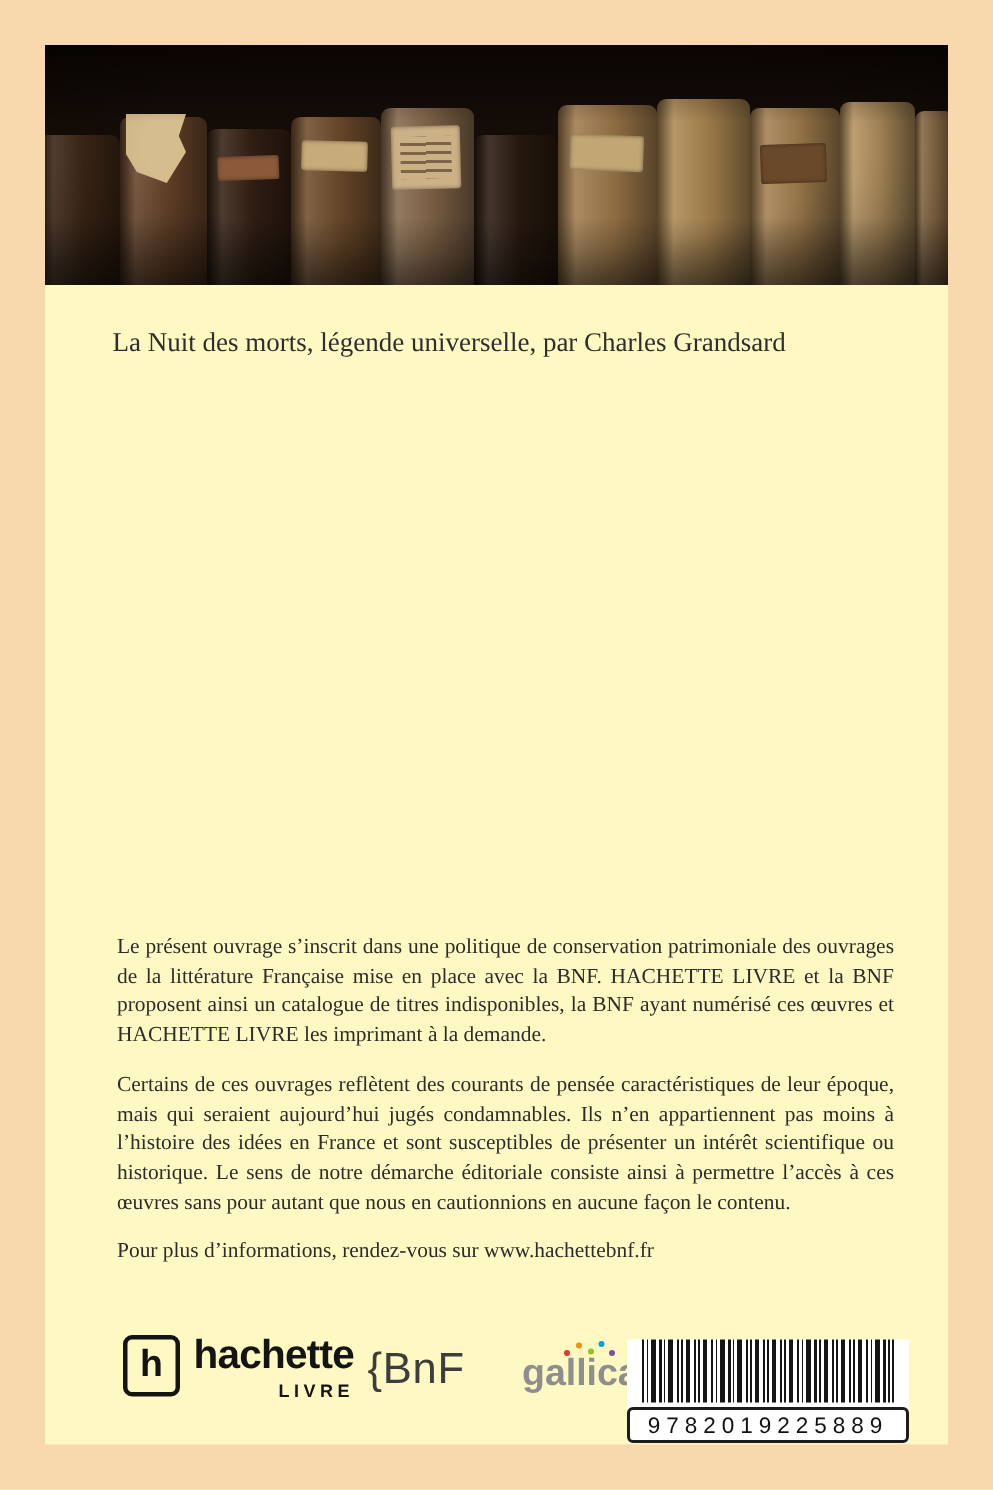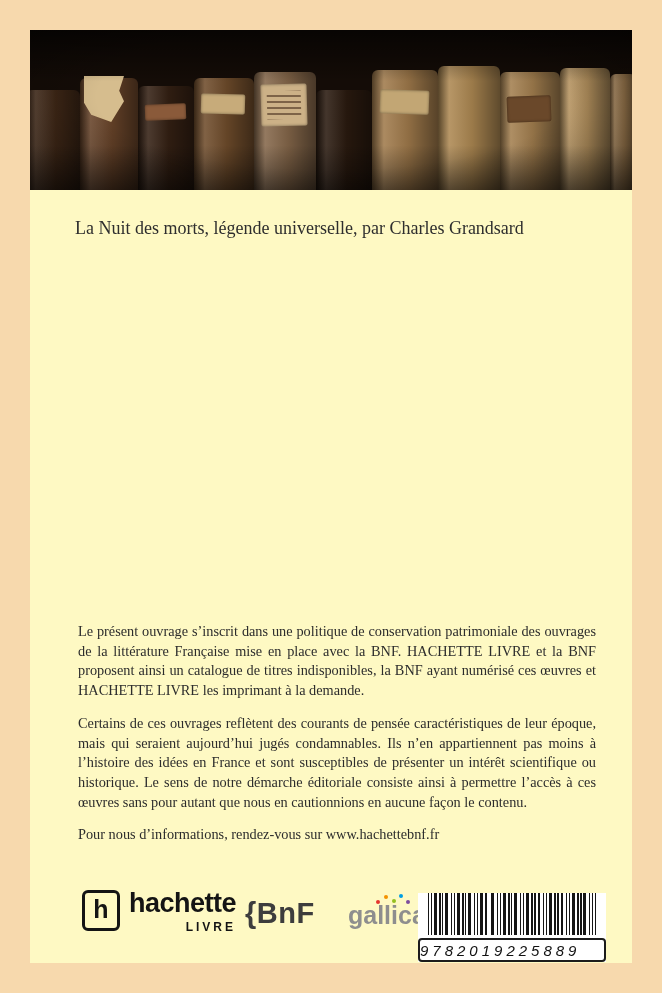--- a/index.html
+++ b/index.html
@@ -93,21 +93,21 @@
     width:32px;height:32px;border:3px solid #141414;border-radius:6px;
     display:flex;align-items:center;justify-content:center;
     font-weight:bold;font-size:25px;color:#141414;line-height:1;
     padding-bottom:3px;box-sizing:content-box;
   }
   .h-text{display:flex;flex-direction:column;align-items:flex-end;}
   .h-name{font-weight:bold;font-size:27px;line-height:1;color:#141414;letter-spacing:-0.5px;}
   .h-sub{font-weight:bold;font-size:12px;letter-spacing:3px;margin-top:3px;color:#141414;}
 
   .bnf{position:absolute;left:215px;top:12px;
-    font-weight:700;font-size:29px;color:#3d3d3d;letter-spacing:0.5px;}
+    font-weight:400;font-size:29px;color:#3d3d3d;letter-spacing:0.5px;}
 
   .gallica{position:absolute;left:318px;top:18px;display:flex;align-items:flex-start;}
   .g-name{font-weight:bold;font-size:25px;line-height:1;color:#8e8e8e;position:relative;}
   .g-dots{position:absolute;left:28px;top:-9px;width:40px;height:12px;}
   .g-dots span{position:absolute;width:4px;height:4px;border-radius:50%;}
   .g-dots span:nth-child(1){left:0;top:6px;}
   .g-dots span:nth-child(2){left:8px;top:1px;}
   .g-dots span:nth-child(3){left:16px;top:5px;}
   .g-dots span:nth-child(4){left:23px;top:0;}
   .g-dots span:nth-child(5){left:30px;top:6px;}
@@ -119,22 +119,22 @@
   .barcode{position:absolute;left:388px;top:8px;width:188px;background:#fff;}
   .bars{
     height:42px;margin:0 10px;
     background:repeating-linear-gradient(90deg,
       #151515 0 1.5px, #ffffff 1.5px 3px,
       #151515 3px 4px, #ffffff 4px 6px,
       #151515 6px 9px, #ffffff 9px 11.5px);
   }
   .num{
     margin-top:3px;border:2px solid #1c1c1c;border-radius:4px;
-    padding:2px 0 1px;text-align:left;background:#fff;
-    font-size:15px;letter-spacing:4px;color:#111;font-style:italic;
+    padding:2px 0 1px;text-align:center;background:#fff;
+    font-size:15px;letter-spacing:4px;color:#111;
   }
 </style>
 </head>
 <body>
 
 <div class="page" title="La Nuit des morts, légende universelle, par Charles Grandsard" style="background: rgb(247, 217, 173);">
   <div class="card">
 
     <div class="photo">
       <div class="spine s1"></div>
@@ -162,21 +162,21 @@
       </div>
       <div class="spine s10"></div>
       <div class="spine s11"></div>
     </div>
 
     <div class="title">La Nuit des morts, légende universelle, par Charles Grandsard</div>
 
     <div class="text-block">
       <p>Le présent ouvrage s’inscrit dans une politique de conservation patrimoniale des ouvrages de la littérature Française mise en place avec la BNF. HACHETTE LIVRE et la BNF proposent ainsi un catalogue de titres indisponibles, la BNF ayant numérisé ces œuvres et HACHETTE LIVRE les imprimant à la demande.</p>
       <p>Certains de ces ouvrages reflètent des courants de pensée caractéristiques de leur époque, mais qui seraient aujourd’hui jugés condamnables. Ils n’en appartiennent pas moins à l’histoire des idées en France et sont susceptibles de présenter un intérêt scientifique ou historique. Le sens de notre démarche éditoriale consiste ainsi à permettre l’accès à ces œuvres sans pour autant que nous en cautionnions en aucune façon le contenu.</p>
-      <p>Pour nous d’informations, rendez-vous sur www.hachettebnf.fr</p>
+      <p>Pour plus d’informations, rendez-vous sur www.hachettebnf.fr</p>
     </div>
 
     <div class="logos">
 
       <div class="hachette">
         <div class="h-icon">h</div>
         <div class="h-text">
           <div class="h-name">hachette</div>
           <div class="h-sub">LIVRE</div>
         </div>

